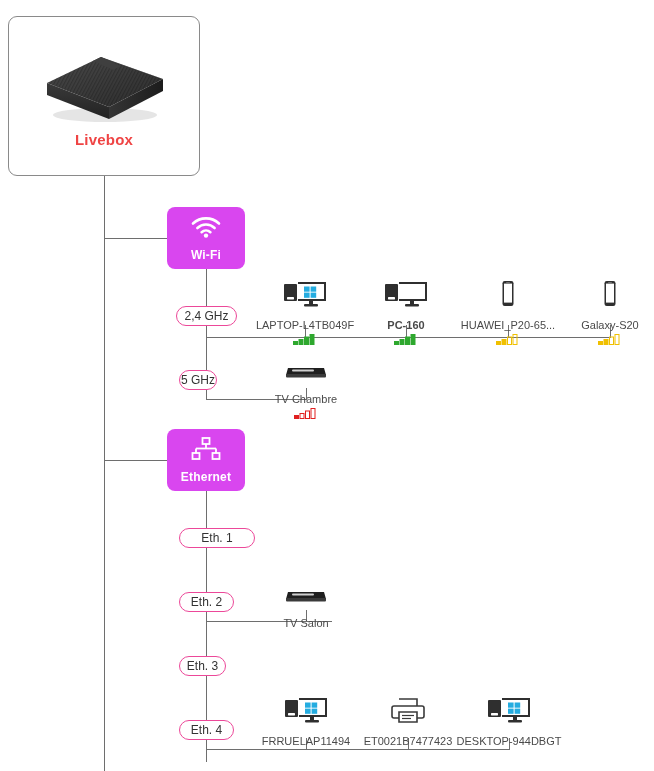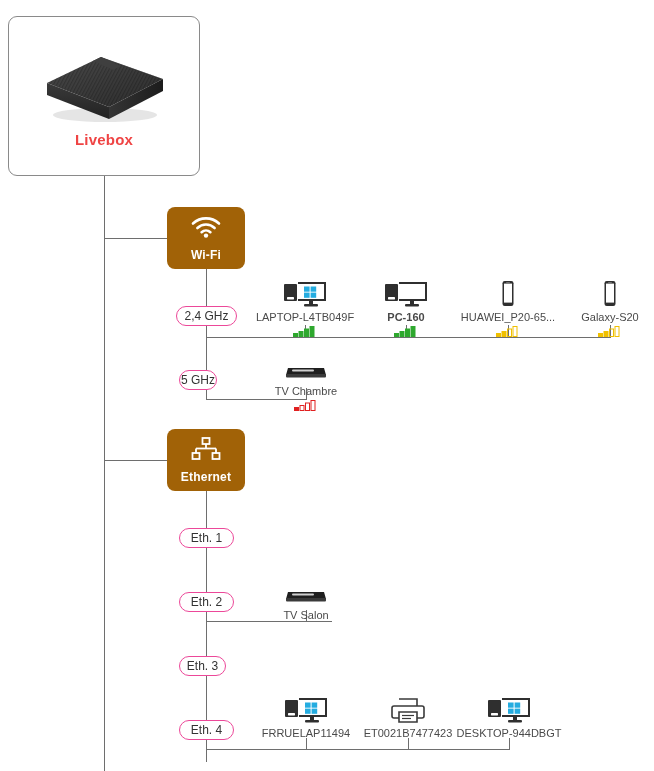--- a/index.html
+++ b/index.html
@@ -22,21 +22,21 @@
     box-sizing:border-box;
   }
   .router-img{position:absolute;left:26px;top:18px;width:140px;height:92px;}
   .router-label{
     position:absolute;left:0;right:0;top:114px;text-align:center;
     font-size:15px;font-weight:bold;color:#ef4444;letter-spacing:.2px;
   }
 
   
   .node{
-    position:absolute;width:78px;height:62px;background:#a16207;
+    position:absolute;width:78px;height:62px;background:#d946ef;
     border-radius:8px;box-sizing:border-box;
   }
   .node .node-ico{
     position:absolute;left:0;right:0;top:7px;height:26px;
     display:flex;align-items:center;justify-content:center;
   }
   .node .node-txt{
     position:absolute;left:0;right:0;bottom:7px;text-align:center;
     color:#ffffff;font-size:12px;font-weight:bold;letter-spacing:.2px;
   }
@@ -45,21 +45,21 @@
   .pill{
     position:absolute;height:20px;border:1px solid #ec4899;border-radius:10px;
     background:#fff;box-sizing:border-box;display:flex;align-items:center;
     justify-content:center;font-size:12px;color:#333333;white-space:nowrap;
   }
 
   
   .dev{position:absolute;width:130px;text-align:center;}
   .dev .dev-ico{height:30px;display:flex;align-items:flex-end;justify-content:center;}
   .dev .dev-name{
-    margin-top:3px;font-size:11px;color:#4a4a4a;white-space:nowrap;
+    margin-top:11px;font-size:11px;color:#4a4a4a;white-space:nowrap;
     overflow:hidden;text-overflow:ellipsis;
   }
   .dev .sig{height:12px;margin-top:2px;display:flex;align-items:flex-end;justify-content:center;}
   .sig svg{display:block;}
 </style>
 </head>
 <body>
 
 <div id="stage">
 
@@ -254,21 +254,21 @@
         <line x1="5" y1="11.5" x2="25" y2="11.5" stroke="#fff" stroke-width="1.8"></line>
         <line x1="5" y1="11.5" x2="5" y2="16" stroke="#fff" stroke-width="1.8"></line>
         <line x1="25" y1="11.5" x2="25" y2="16" stroke="#fff" stroke-width="1.8"></line>
       </svg>
     </div>
     <div class="node-txt">Ethernet</div>
   </div>
 
   <div class="vline" style="left:206px;top:491px;height:271px;"></div>
 
-  <div class="pill" style="left:179px;top:528px;width:55px;">
+  <div class="pill" style="left:179px;top:528px;width:76px;">
     <span>Eth. 1</span>
   </div>
 
   <div class="pill" style="left:179px;top:592px;width:55px;">
     <span>Eth. 2</span>
   </div>
   <div class="hline" style="left:206px;top:621px;width:126px;"></div>
   <div class="vline" style="left:306px;top:610px;height:12px;"></div>
 
   <div class="dev" style="left:241px;top:576px;">

